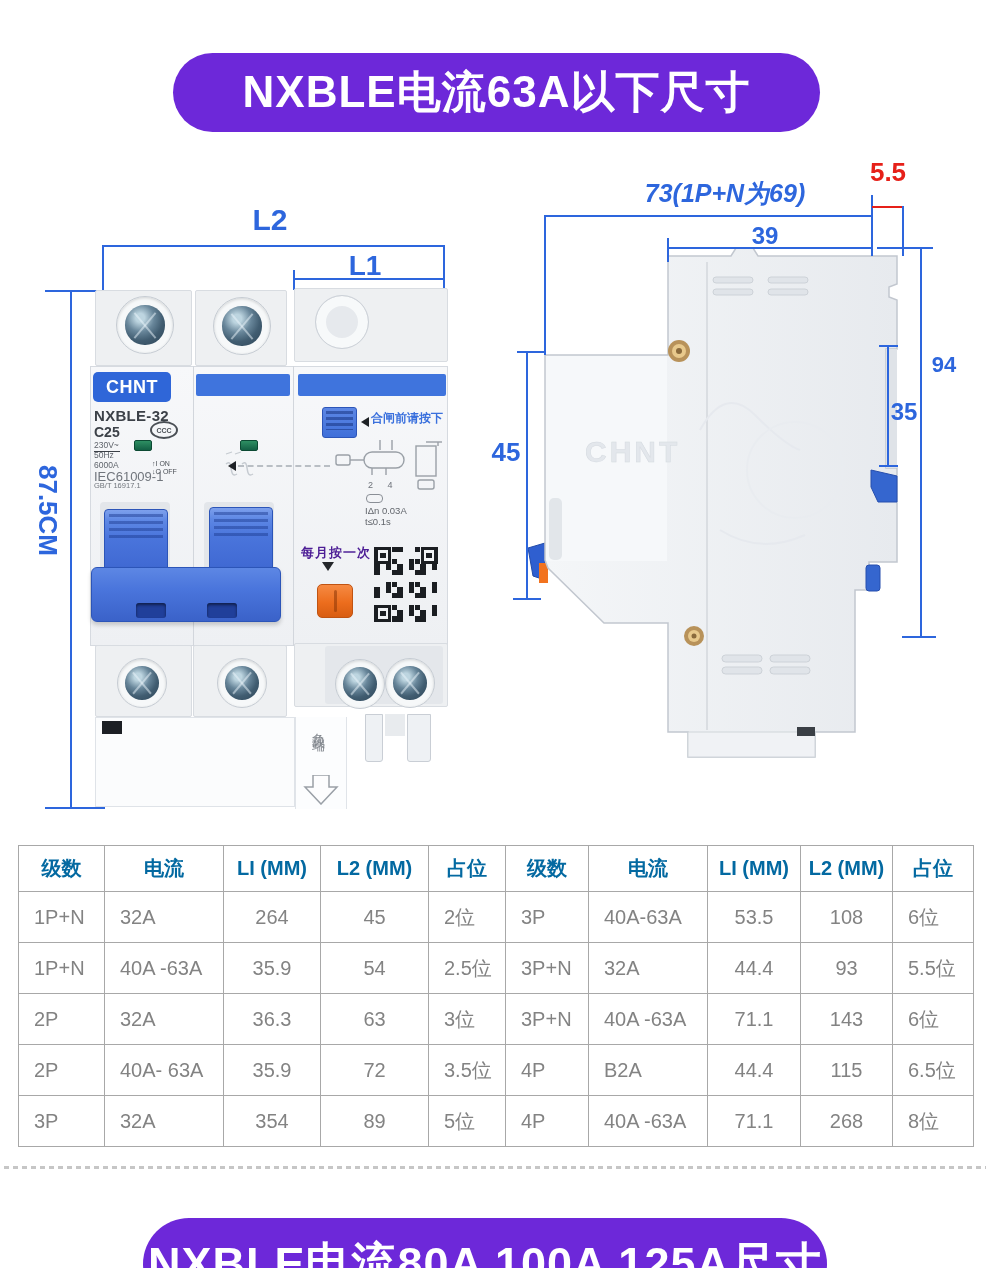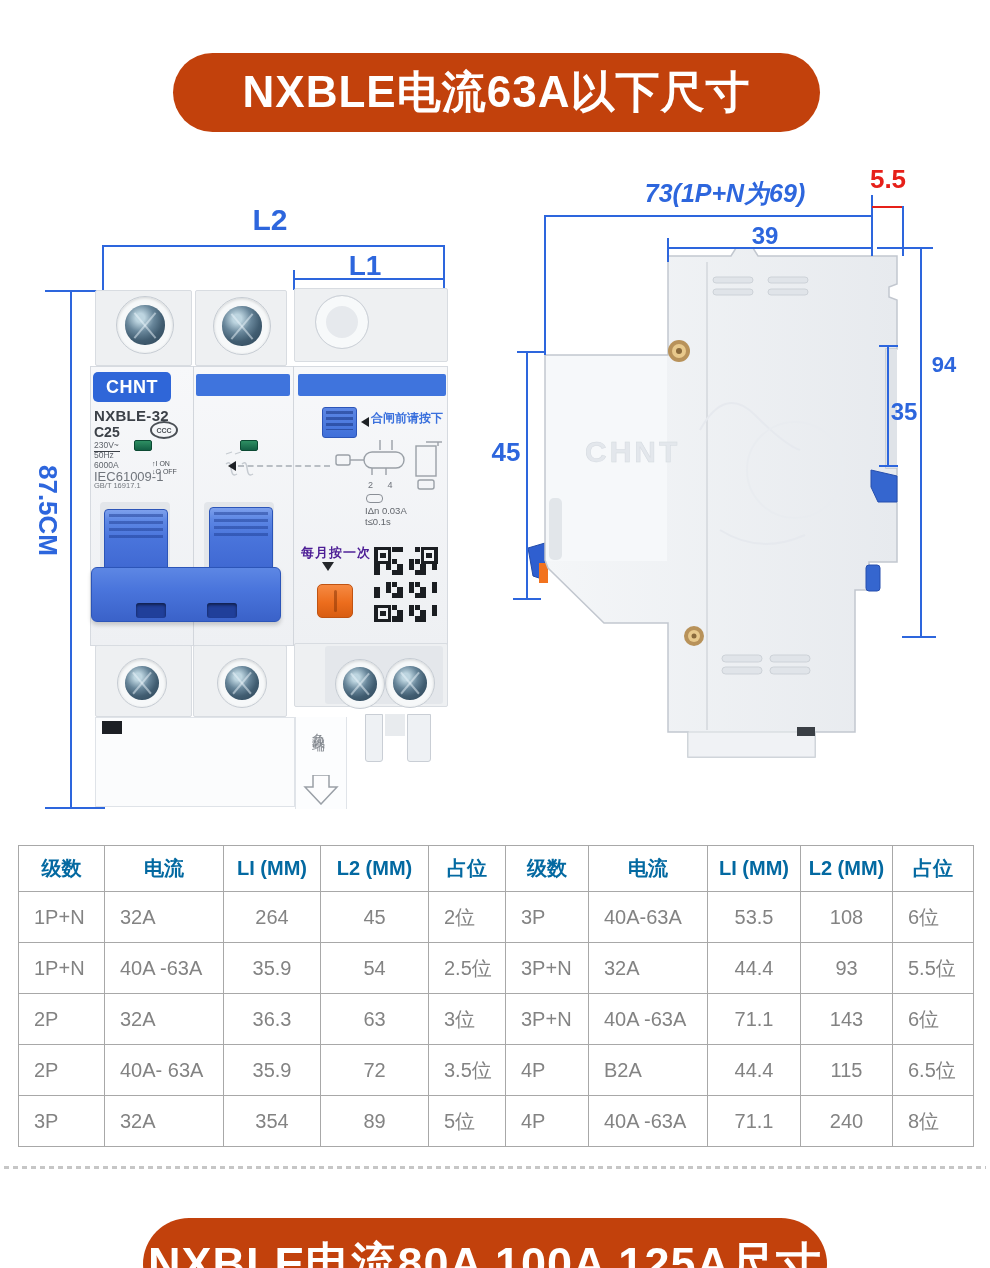--- a/index.html
+++ b/index.html
@@ -1,20 +1,20 @@
 <!DOCTYPE html>
 <html><head>
 <meta charset="utf-8">
 <style>
   html,body{margin:0;padding:0;}
   body{width:990px;height:1268px;position:relative;background:#fff;overflow:hidden;
        font-family:"Liberation Sans","DejaVu Sans",sans-serif;}
   .abs{position:absolute;}
   
-  .pill{position:absolute;background:#c2410c;border-radius:46px;display:flex;align-items:center;justify-content:center;
+  .pill{position:absolute;background:#6d28d9;border-radius:46px;display:flex;align-items:center;justify-content:center;
         color:#fff;font-weight:700;letter-spacing:1px;}
   
   .dl{position:absolute;background:#2d66dd;}
   .dlr{position:absolute;background:#e62019;}
   .dimlab{position:absolute;color:#2d66dd;font-weight:700;text-align:center;}
   .dimred{color:#e62019;}
   
   #front{position:absolute;left:90px;top:288px;width:360px;height:522px;}
   .blk{position:absolute;background:#eef0f2;border:1px solid #d8dce1;border-radius:2px;box-sizing:border-box;}
   .body-main{position:absolute;left:0;top:78px;width:358px;height:280px;background:linear-gradient(180deg,#f7f8fa,#eef0f3);
@@ -301,21 +301,21 @@
   <rect x="866" y="565" width="14" height="26" rx="3" fill="#3566cf" stroke="#274fae" stroke-width="1"></rect>
 
   <rect x="688" y="732" width="127" height="25" fill="#f0f2f5" stroke="#d0d5da" stroke-width="1"></rect>
   <rect x="797" y="727" width="18" height="9" fill="#3a3f45"></rect>
 </svg>
 
 <div class="dimlab" style="left:620px;top:177px;width:210px;font-size:25px;font-style:italic;">73(1P+N为69)</div>
 <div class="dl" style="left:545px;top:215px;width:327px;height:2px;"></div>
 <div class="dl" style="left:544px;top:215px;width:2px;height:140px;"></div>
 <div class="dl" style="left:871px;top:195px;width:2px;height:61px;"></div>
-<div class="dimlab dimred" style="left:863px;top:164px;width:50px;font-size:26px;">5.5</div>
+<div class="dimlab dimred" style="left:863px;top:157px;width:50px;font-size:26px;">5.5</div>
 <div class="dlr" style="left:872px;top:206px;width:31px;height:2px;"></div>
 <div class="dl" style="left:902px;top:206px;width:2px;height:50px;"></div>
 <div class="dimlab" style="left:745px;top:222px;width:40px;font-size:24px;">39</div>
 <div class="dl" style="left:668px;top:247px;width:204px;height:2px;"></div>
 <div class="dl" style="left:667px;top:238px;width:2px;height:24px;"></div>
 <div class="dimlab" style="left:486px;top:437px;width:40px;font-size:26px;">45</div>
 <div class="dl" style="left:526px;top:352px;width:2px;height:248px;"></div>
 <div class="dl" style="left:517px;top:351px;width:28px;height:2px;"></div>
 <div class="dl" style="left:513px;top:598px;width:28px;height:2px;"></div>
 <div class="dimlab" style="left:924px;top:352px;width:40px;font-size:22px;">94</div>
@@ -405,21 +405,21 @@
       </tr>
       <tr>
         <td class="c0">3P</td>
         <td class="c1">32A</td>
         <td class="c2">354</td>
         <td class="c3">89</td>
         <td class="c4">5位</td>
         <td class="c5">4P</td>
         <td class="c6">40A -63A</td>
         <td class="c7">71.1</td>
-        <td class="c8">240</td>
+        <td class="c8">268</td>
         <td class="c9">8位</td>
       </tr>
     </tbody>
 </table>
 
 <div class="dashes" style="left:4px;top:1166px;width:982px;"></div>
 
 <div class="pill" style="left:143px;top:1218px;width:684px;height:92px;font-size:45px;">
   <span>NXBLE电流80A 100A 125A尺寸</span>
 </div>

